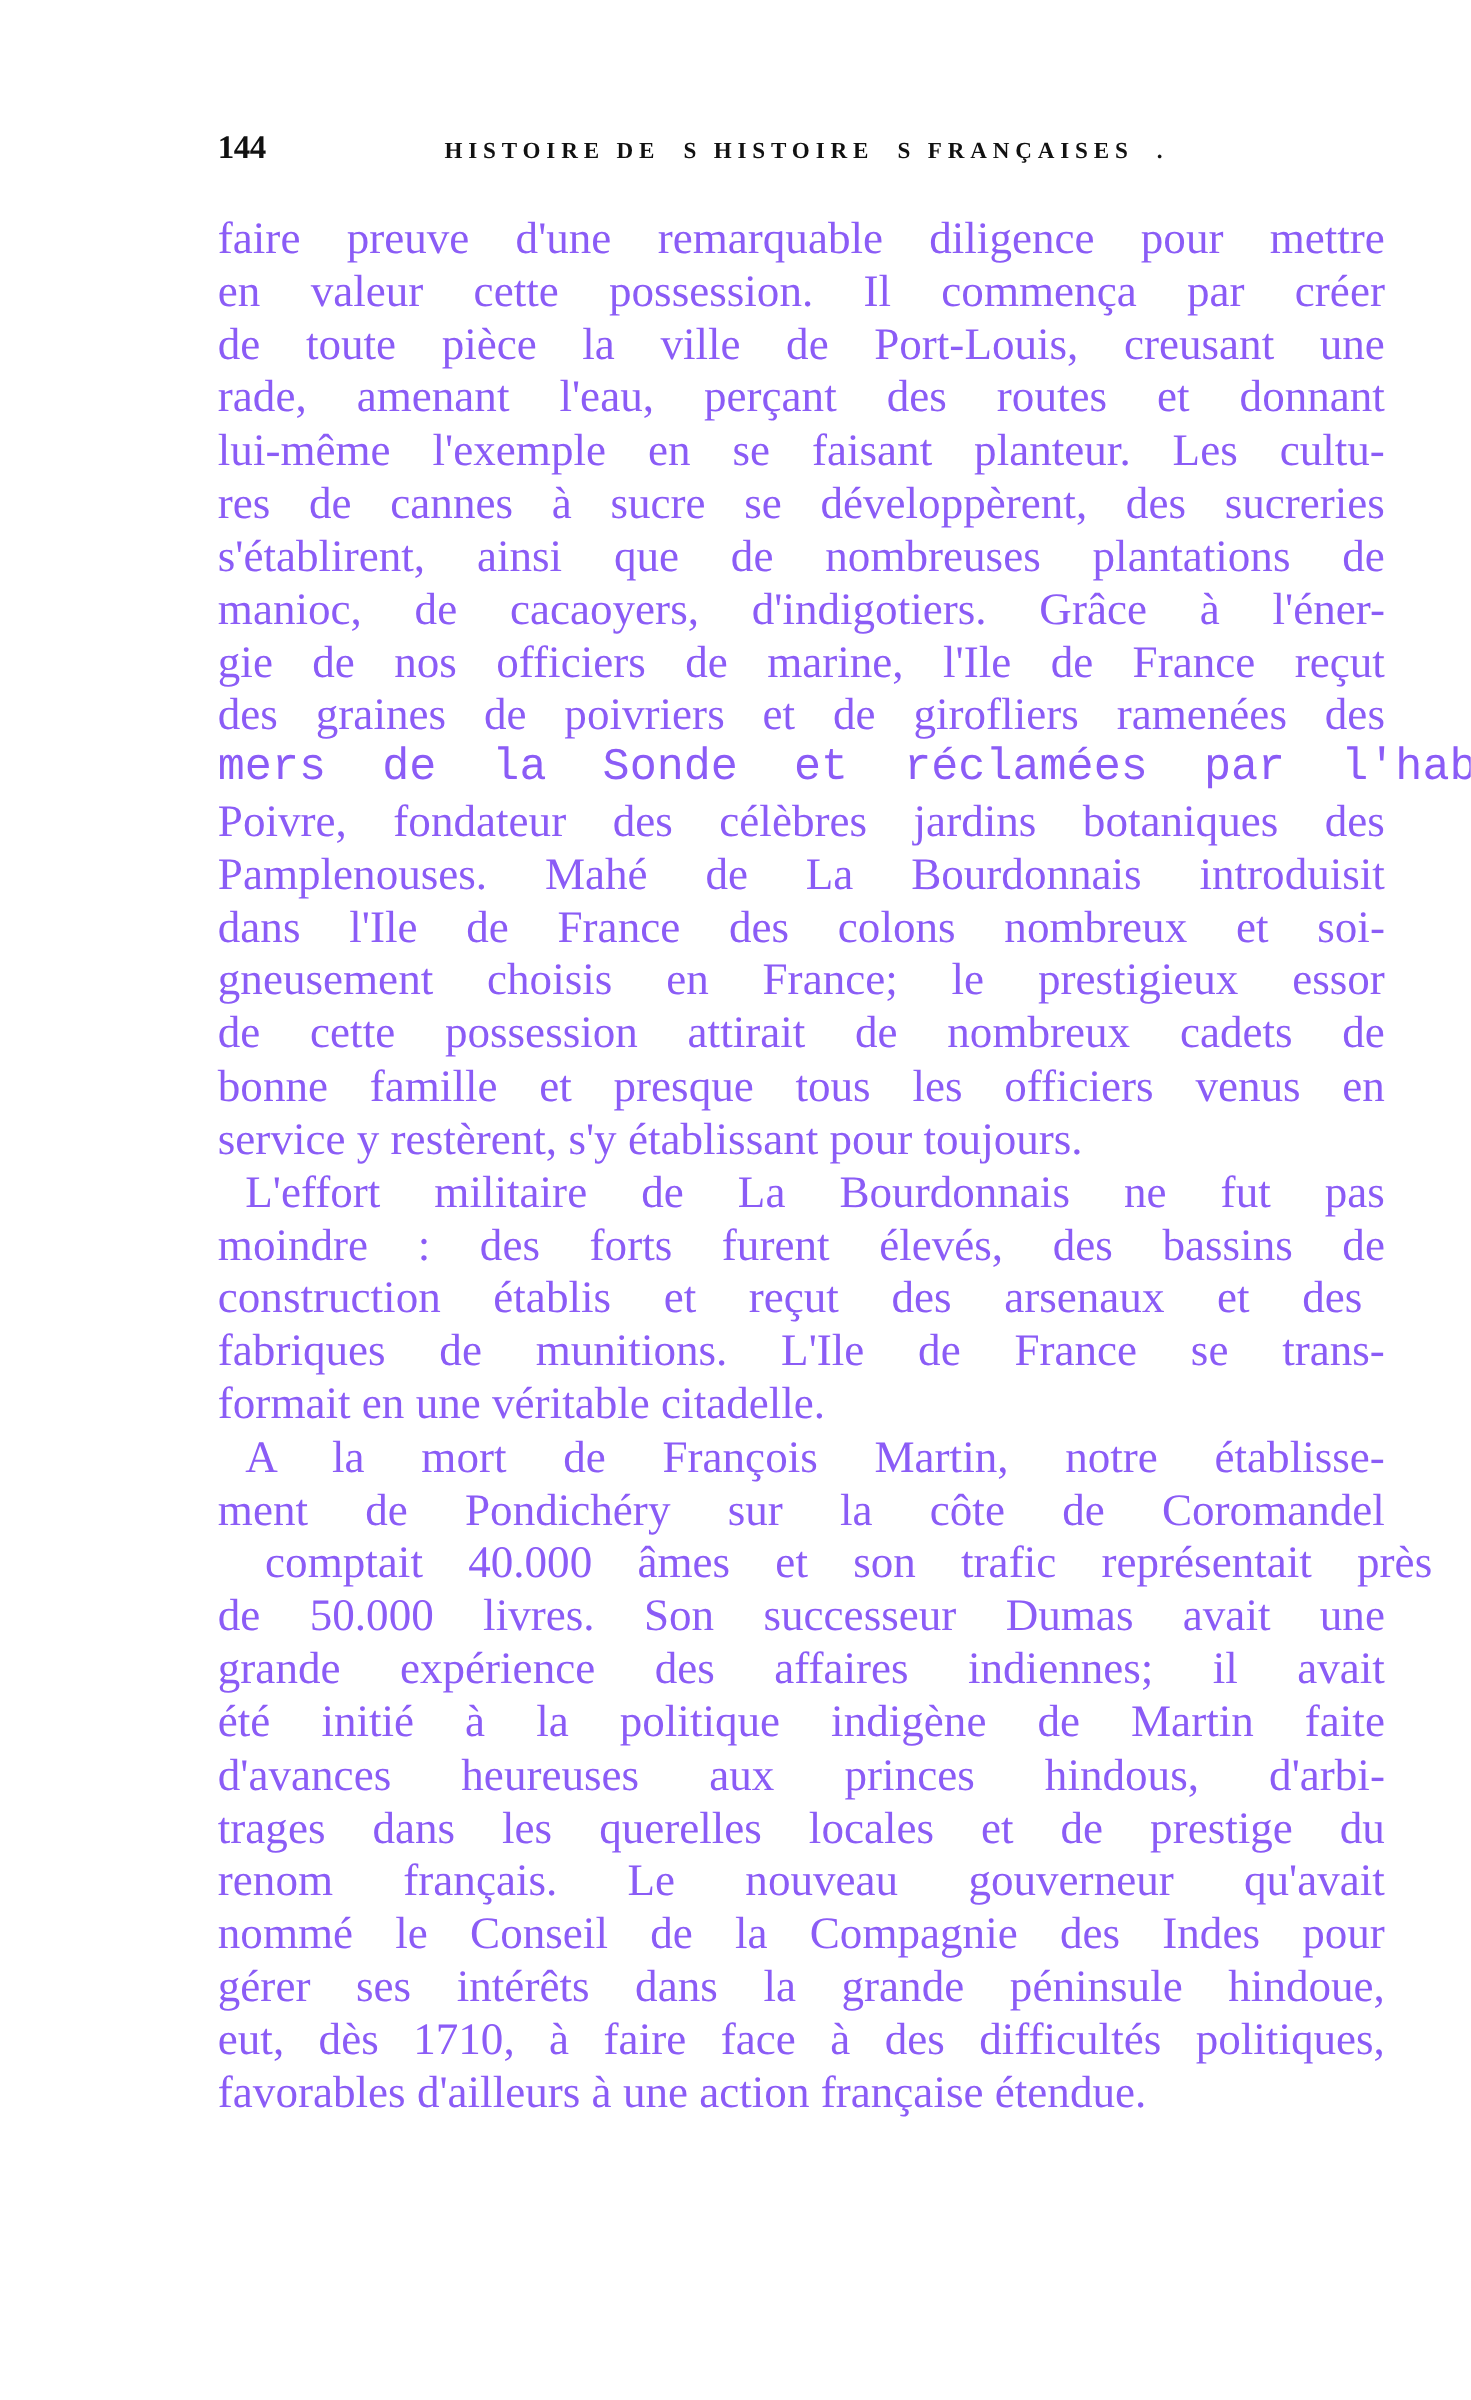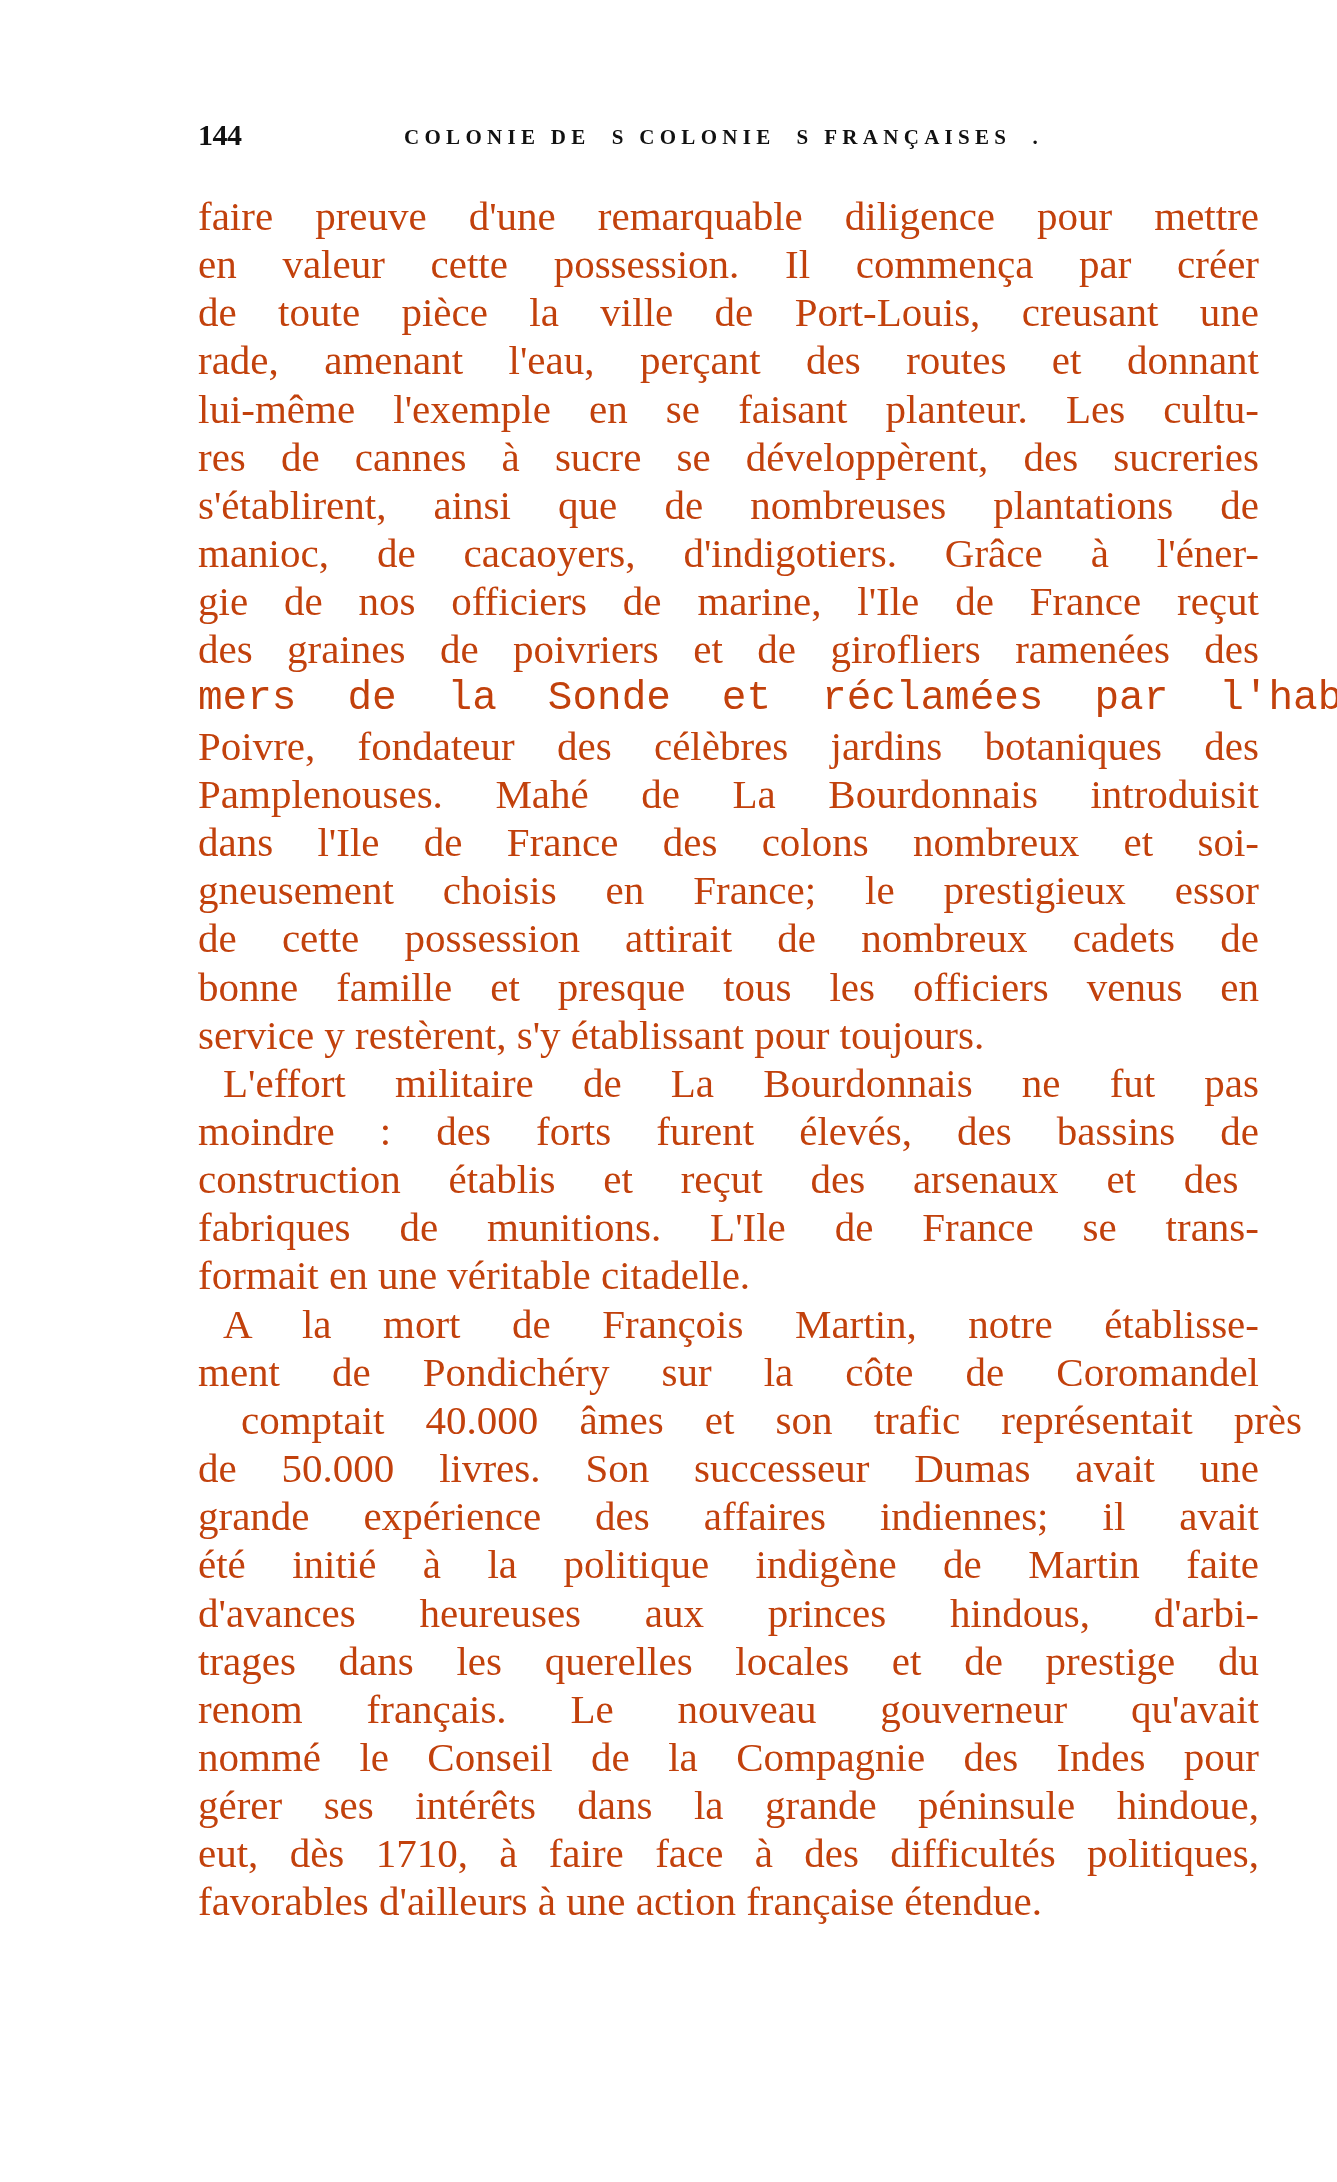--- a/index.html
+++ b/index.html
@@ -42,21 +42,21 @@
     letter-spacing: 5.3px;
     white-space: pre;
   }
   .text-block {
     position: absolute;
     left: 186px;
     top: 192px;
     width: 1061px;
     font-family: "Liberation Serif", "DejaVu Serif", serif;
     font-size: 41px;
-    color: #c2410c;
+    color: #8b5cf6;
   }
   .line {
     display: block;
     height: 48.17px;
     line-height: 48.17px;
     text-align: justify;
     text-align-last: justify;
     white-space: nowrap;
     overflow: visible;
   }
@@ -69,21 +69,21 @@
   }
   .line.indent {
     padding-left: 25px;
   }
 </style>
 </head>
 <body>
 
 <div class="page">
   <div class="folio">144</div>
-  <div class="running-head">COLONIE DE  S COLONIE  S FRANÇAISES  .</div>
+  <div class="running-head">HISTOIRE DE  S HISTOIRE  S FRANÇAISES  .</div>
 
   <div class="text-block" id="text-block">
       <div class="paragraph">
         <span class="line justify-line" style="white-space: nowrap; word-spacing: 31.79px; text-align: left; text-align-last: left;">faire preuve d'une remarquable diligence pour mettre</span>
         <span class="line justify-line" style="white-space: nowrap; word-spacing: 35.46px; text-align: left; text-align-last: left;">en valeur cette possession. Il commença par créer</span>
         <span class="line justify-line" style="white-space: nowrap; word-spacing: 31.15px; text-align: left; text-align-last: left;">de toute pièce la ville de Port-Louis, creusant une</span>
         <span class="line justify-line" style="white-space: nowrap; word-spacing: 35.21px; text-align: center; text-align-last: left;">rade, amenant l'eau, perçant des routes et donnant</span>
         <span class="line justify-line" style="white-space: nowrap; word-spacing: 27.88px; text-align: left; text-align-last: left;">lui-même l'exemple en se faisant planteur. Les cultu-</span>
         <span class="line justify-line" style="white-space: nowrap; word-spacing: 24.91px; text-align: left; text-align-last: left;">res de cannes à sucre se développèrent, des sucreries</span>
         <span class="line justify-line" style="white-space: nowrap; word-spacing: 36.88px; text-align: left; text-align-last: left;">s'établirent, ainsi que de nombreuses plantations de</span>

